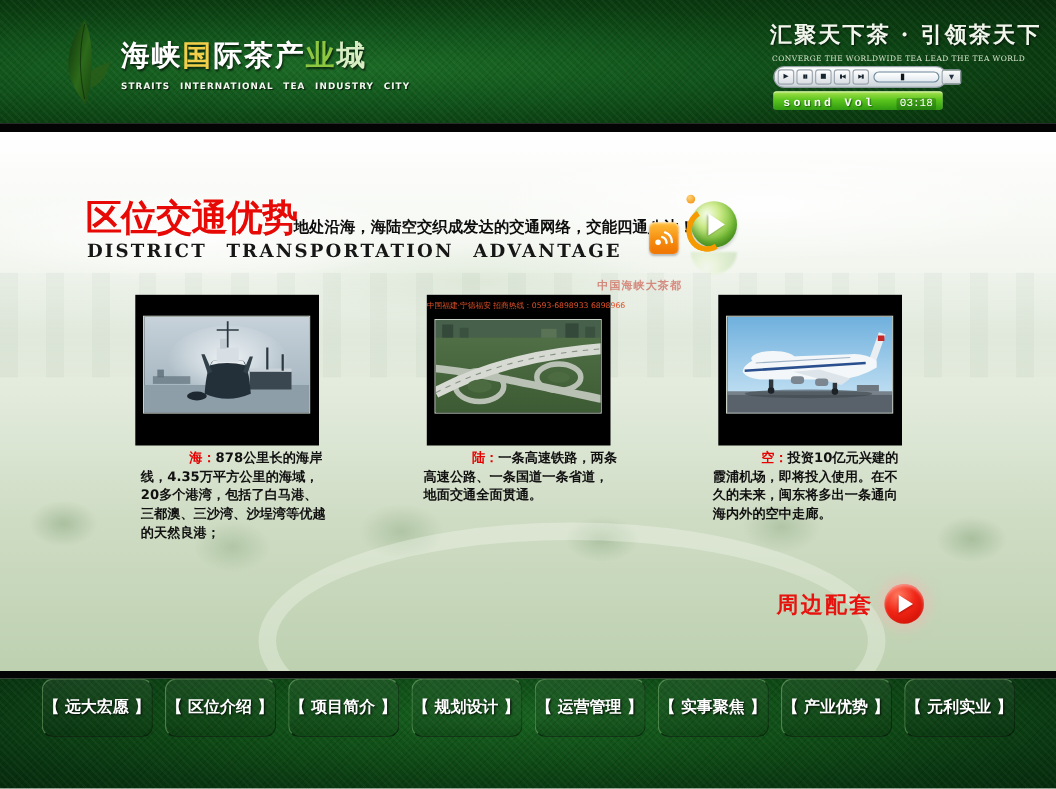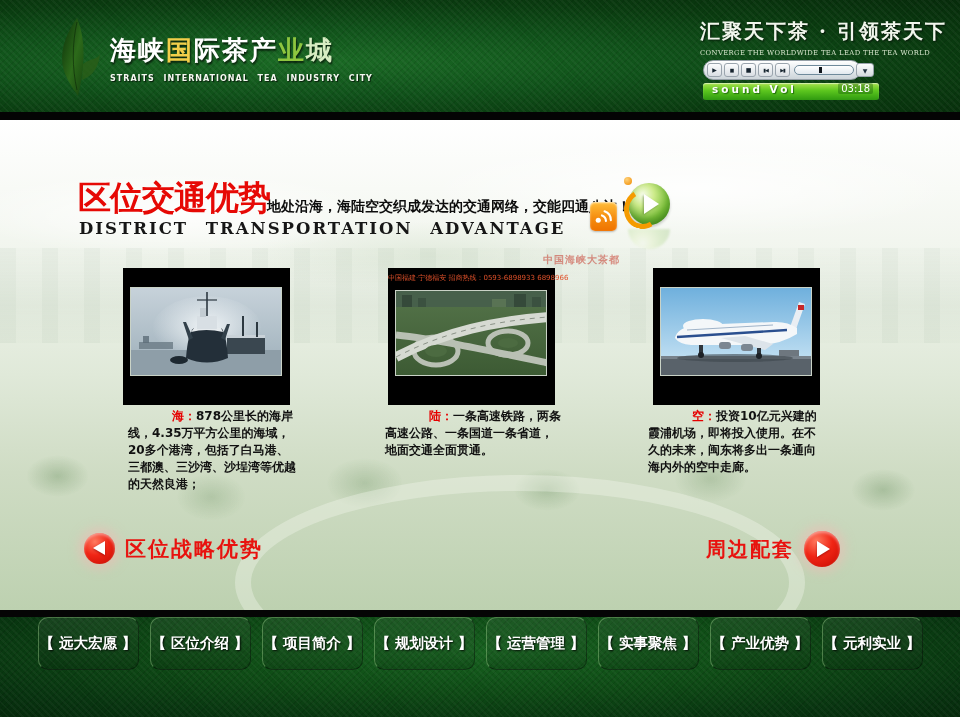--- a/index.html
+++ b/index.html
@@ -19,21 +19,21 @@
   .leaf-logo { position:absolute; left:52px; top:16px; width:50px; height:84px; }
 
   .brand { position:absolute; left:110px; top:33px; }
   .brand-cn { font-size:26px; font-weight:bold; letter-spacing:2px; text-shadow:1px 2px 2px rgba(0,0,0,.65); white-space:nowrap; }
   .tp0,.tp2 { color:#ffffff; }
   .tp1 { color:#f2cf4a; }
   .tp3 { color:#8dc63f; }
   .tp4 { color:#d7edc2; }
   .brand-en { margin-top:6px; font-size:8px; font-weight:bold; letter-spacing:1px; word-spacing:5px; color:#f4f8f0; text-shadow:1px 1px 1px rgba(0,0,0,.7); white-space:nowrap; }
 
-  .slogan { position:absolute; left:700px; top:18px; width:232px; text-align:left; }
+  .slogan { position:absolute; left:700px; top:18px; width:232px; text-align:right; }
   .slogan-cn { font-family:"DejaVu Serif","Liberation Serif",serif; font-size:20px; font-weight:bold; letter-spacing:2px; color:#f1f6ec; text-shadow:1px 1px 2px rgba(0,0,0,.7); white-space:nowrap; }
   .slogan-en { margin-top:4px; font-family:"DejaVu Serif","Liberation Serif",serif; font-size:6.8px; letter-spacing:.4px; color:#d4e3ca; white-space:nowrap; }
 
   .player-bar {
     position:absolute; left:703px; top:60px; width:158px; height:20px;
     background:linear-gradient(180deg,#ffffff 0%,#e7ebee 45%,#cdd5da 100%);
     border:1px solid #96a0a8; border-radius:10px;
     display:flex; align-items:center; gap:2px; padding:0 3px;
   }
   .pbtn {
@@ -41,24 +41,24 @@
     background:linear-gradient(180deg,#fcfdfe,#d9dee3);
     color:#16242f; font-size:6px; line-height:12px; text-align:center; cursor:pointer;
     overflow:hidden; flex:0 0 auto;
   }
   .pbtn.pause { font-size:5px; letter-spacing:-1px; }
   .slider { position:relative; width:60px; height:10px; margin-left:2px; border:1px solid #6f8success0; border:1px solid #6f8a9b; border-radius:5px; background:linear-gradient(180deg,#ffffff,#e2e9ef); flex:0 0 auto; }
   .slider-thumb { position:absolute; left:24px; top:1px; width:3px; height:6px; background:#10151a; }
   .pdrop { margin-left:auto; width:18px; height:14px; border-radius:3px; border:1px solid #9aa4ad; background:linear-gradient(180deg,#fbfcfd,#d5dade); color:#223240; font-size:6px; line-height:13px; text-align:center; cursor:pointer; flex:0 0 auto; }
 
   .volume-bar {
-    position:absolute; left:703px; top:83px; width:176px; height:17px;
+    position:absolute; left:703px; top:83px; width:154px; height:17px;
     background:linear-gradient(180deg,#a9e24f 0%,#5cc61e 45%,#2f9a10 100%);
     border-radius:3px; box-shadow:inset 0 1px 1px rgba(255,255,255,.55);
-    display:flex; align-items:flex-start;
+    display:flex; align-items:flex-end;font-family:Liberation Mono, monospace;
   }
   .vol-label { padding-left:9px; font-size:10.5px; font-weight:bold; letter-spacing:3px; color:#ffffff; text-shadow:1px 1px 1px rgba(0,60,0,.6); }
   .vol-time { margin-left:auto; margin-right:6px; font-size:10px; color:#ffffff; background:rgba(15,80,10,.35); border-radius:2px; padding:0 3px; }
 
   
   .content {
     position:absolute; left:0; top:120px; width:960px; height:490px;
     background:linear-gradient(180deg,#ffffff 0%,#f8faf6 14%,#eef3ea 32%,#e0e9d9 52%,#cfdcc4 72%,#bdd1b0 100%);
     overflow:hidden;
   }
@@ -317,26 +317,20 @@
           <circle cx="98" cy="68" r="3" fill="#1d2227"></circle>
           <rect x="118" y="62" width="20" height="6" fill="#6e777f"></rect>
         </svg>
       </div>
     </div>
 
     <p class="caption cap-1"><span class="cap-label">海：</span><span>878公里长的海岸线，4.35万平方公里的海域，20多个港湾，包括了白马港、三都澳、三沙湾、沙埕湾等优越的天然良港；</span></p>
     <p class="caption cap-2"><span class="cap-label">陆：</span><span>一条高速铁路，两条高速公路、一条国道一条省道，地面交通全面贯通。</span></p>
     <p class="caption cap-3"><span class="cap-label">空：</span><span>投资10亿元兴建的霞浦机场，即将投入使用。在不久的未来，闽东将多出一条通向海内外的空中走廊。</span></p>
 
-    <div class="prev-group">
-      <div class="nav-circle">
-          <div class="tri-left"></div>
-        </div>
-      <div class="link-label">区位战略优势</div>
-    </div>
     <div class="next-group">
       <div class="link-label">周边配套</div>
       <div class="nav-circle">
           <div class="tri-right"></div>
         </div>
     </div>
   </div>
 
   <div class="footer-sep"></div>
   <div class="footer">

